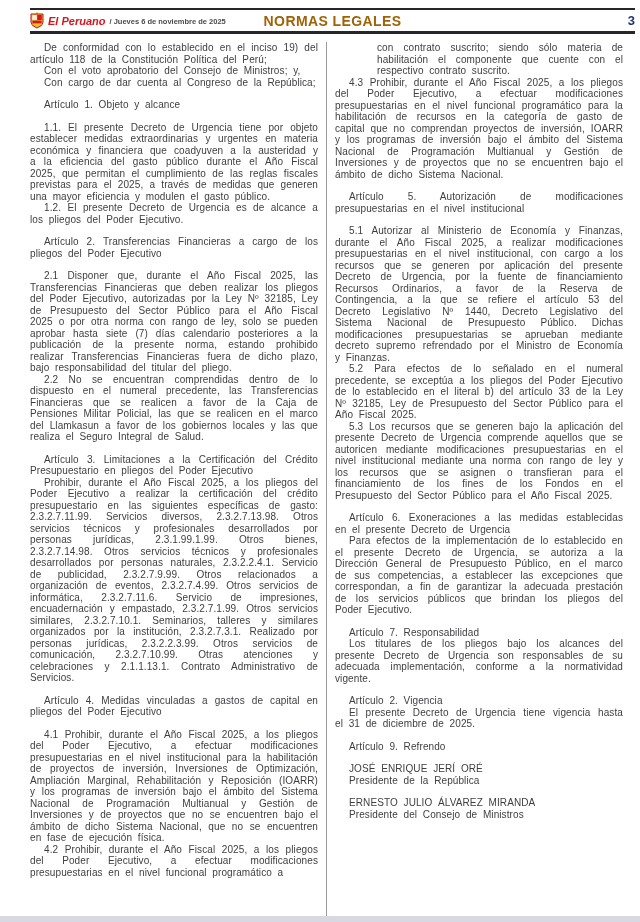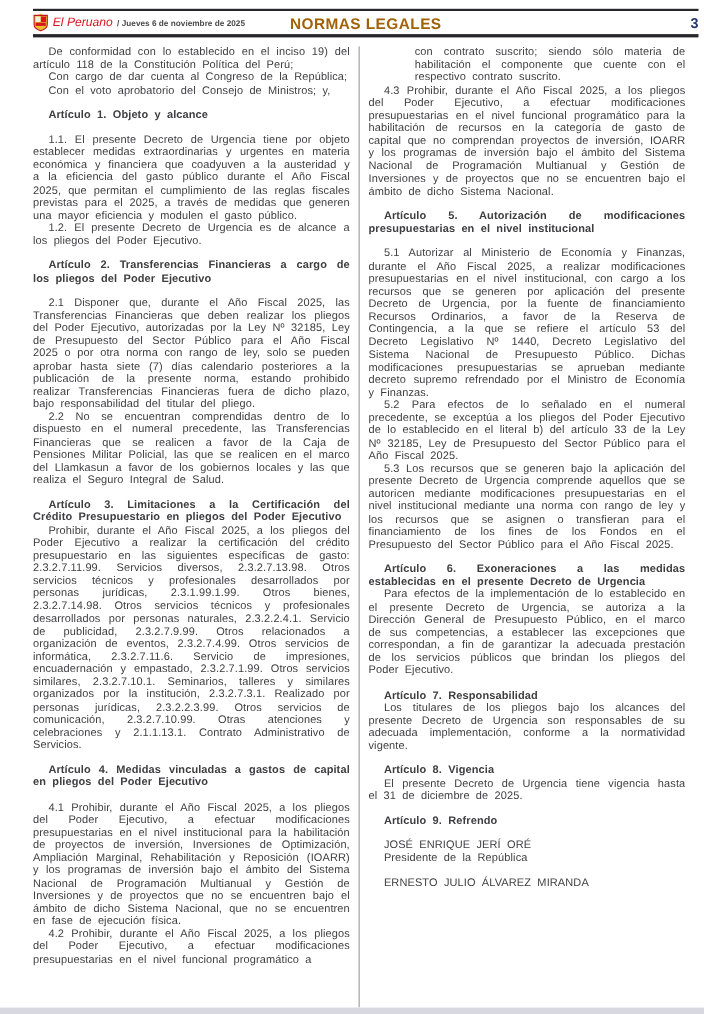--- a/index.html
+++ b/index.html
@@ -11,38 +11,38 @@
     overflow: hidden;
   }
   .page { position: relative; width: 640px; height: 922px; background: #ffffff; overflow: hidden; }
 
   .top-rule { position: absolute; left: 30px; right: 5px; top: 8px; height: 2px; background: #27272b; }
   .header-rule { position: absolute; left: 30px; right: 5px; top: 31px; height: 3px; background: #27272b; }
 
   .header { position: absolute; left: 30px; right: 5px; top: 10px; height: 21px; display: flex; align-items: center; }
   .header-left { flex: 1; display: flex; align-items: center; gap: 4px; min-width: 0; }
   .logo { display: inline-flex; width: 14px; height: 17px; flex: 0 0 auto; }
-  .brand { color: #d8151d; font-weight: normal; font-style: italic; font-size: 11px; white-space: nowrap; }
+  .brand { color: #d8151d; font-weight: bold; font-style: italic; font-size: 11px; white-space: nowrap; }
   .date { color: #4a4a4e; font-weight: bold; font-size: 7.5px; white-space: nowrap; padding-top: 1px; }
   .section-title { color: #a16207; font-weight: bold; font-size: 14px; letter-spacing: 0.4px; white-space: nowrap; }
   .page-num { flex: 1; text-align: right; color: #23356d; font-weight: bold; font-size: 13px; }
 
   .columns { position: absolute; left: 30px; top: 42px; width: 593px; height: 874px; display: flex; overflow: hidden; }
   .col {
     width: 288px; flex: 0 0 288px;
     color: #3e3e41;
     font-size: 10px; line-height: 11.5px;
     text-align: justify;
     word-spacing: 2.8px; letter-spacing: 0.1px;
   }
   .divider { flex: 0 0 1px; width: 1px; background: #9b9b9f; margin: 0 8px; }
 
   p { margin: 0; text-indent: 14px; }
   p.flush { text-indent: 0; margin-left: 42px; }
-  .heading { font-weight: bold; }
+  .heading { font-weight: normal; }
   .mt { margin-top: 11px; }
   .sig-name { text-indent: 14px; }
   .sig-role { text-indent: 14px; }
 
   .bottom-strip { position: absolute; left: 0; right: 0; bottom: 0; height: 6px; background: #d7d8e0; }
 </style>
 </head>
 <body>
 
 <div class="page">
@@ -67,22 +67,22 @@
     <div class="section-title">NORMAS LEGALES</div>
     <div class="page-num">3</div>
   </div>
 
   <div class="header-rule"></div>
 
   <div class="columns">
 
     <div class="col">
       <p>De conformidad con lo establecido en el inciso 19) del artículo 118 de la Constitución Política del Perú;</p>
+      <p>Con el voto aprobatorio del Consejo de Ministros; y,</p>
       <p>Con cargo de dar cuenta al Congreso de la República;</p>
-      <p>Con el voto aprobatorio del Consejo de Ministros; y,</p>
       <p class="heading mt">Artículo 1. Objeto y alcance</p>
       <p class="mt">1.1. El presente Decreto de Urgencia tiene por objeto establecer medidas extraordinarias y urgentes en materia económica y financiera que coadyuven a la austeridad y a la eficiencia del gasto público durante el Año Fiscal 2025, que permitan el cumplimiento de las reglas fiscales previstas para el 2025, a través de medidas que generen una mayor eficiencia y modulen el gasto público.</p>
       <p>1.2. El presente Decreto de Urgencia es de alcance a los pliegos del Poder Ejecutivo.</p>
       <p class="heading mt">Artículo 2. Transferencias Financieras a cargo de los pliegos del Poder Ejecutivo</p>
       <p class="mt">2.1 Disponer que, durante el Año Fiscal 2025, las Transferencias Financieras que deben realizar los pliegos del Poder Ejecutivo, autorizadas por la Ley Nº 32185, Ley de Presupuesto del Sector Público para el Año Fiscal 2025 o por otra norma con rango de ley, solo se pueden aprobar hasta siete (7) días calendario posteriores a la publicación de la presente norma, estando prohibido realizar Transferencias Financieras fuera de dicho plazo, bajo responsabilidad del titular del pliego.</p>
       <p>2.2 No se encuentran comprendidas dentro de lo dispuesto en el numeral precedente, las Transferencias Financieras que se realicen a favor de la Caja de Pensiones Militar Policial, las que se realicen en el marco del Llamkasun a favor de los gobiernos locales y las que realiza el Seguro Integral de Salud.</p>
       <p class="heading mt">Artículo 3. Limitaciones a la Certificación del Crédito Presupuestario en pliegos del Poder Ejecutivo</p>
       <p>Prohibir, durante el Año Fiscal 2025, a los pliegos del Poder Ejecutivo a realizar la certificación del crédito presupuestario en las siguientes específicas de gasto: 2.3.2.7.11.99. Servicios diversos, 2.3.2.7.13.98. Otros servicios técnicos y profesionales desarrollados por personas jurídicas, 2.3.1.99.1.99. Otros bienes, 2.3.2.7.14.98. Otros servicios técnicos y profesionales desarrollados por personas naturales, 2.3.2.2.4.1. Servicio de publicidad, 2.3.2.7.9.99. Otros relacionados a organización de eventos, 2.3.2.7.4.99. Otros servicios de informática, 2.3.2.7.11.6. Servicio de impresiones, encuadernación y empastado, 2.3.2.7.1.99. Otros servicios similares, 2.3.2.7.10.1. Seminarios, talleres y similares organizados por la institución, 2.3.2.7.3.1. Realizado por personas jurídicas, 2.3.2.2.3.99. Otros servicios de comunicación, 2.3.2.7.10.99. Otras atenciones y celebraciones y 2.1.1.13.1. Contrato Administrativo de Servicios.</p>
       <p class="heading mt">Artículo 4. Medidas vinculadas a gastos de capital en pliegos del Poder Ejecutivo</p>
       <p class="mt">4.1 Prohibir, durante el Año Fiscal 2025, a los pliegos del Poder Ejecutivo, a efectuar modificaciones presupuestarias en el nivel institucional para la habilitación de proyectos de inversión, Inversiones de Optimización, Ampliación Marginal, Rehabilitación y Reposición (IOARR) y los programas de inversión bajo el ámbito del Sistema Nacional de Programación Multianual y Gestión de Inversiones y de proyectos que no se encuentren bajo el ámbito de dicho Sistema Nacional, que no se encuentren en fase de ejecución física.</p>
@@ -95,25 +95,26 @@
       <p class="flush">con contrato suscrito; siendo sólo materia de habilitación el componente que cuente con el respectivo contrato suscrito.</p>
       <p>4.3 Prohibir, durante el Año Fiscal 2025, a los pliegos del Poder Ejecutivo, a efectuar modificaciones presupuestarias en el nivel funcional programático para la habilitación de recursos en la categoría de gasto de capital que no comprendan proyectos de inversión, IOARR y los programas de inversión bajo el ámbito del Sistema Nacional de Programación Multianual y Gestión de Inversiones y de proyectos que no se encuentren bajo el ámbito de dicho Sistema Nacional.</p>
       <p class="heading mt">Artículo 5. Autorización de modificaciones presupuestarias en el nivel institucional</p>
       <p class="mt">5.1 Autorizar al Ministerio de Economía y Finanzas, durante el Año Fiscal 2025, a realizar modificaciones presupuestarias en el nivel institucional, con cargo a los recursos que se generen por aplicación del presente Decreto de Urgencia, por la fuente de financiamiento Recursos Ordinarios, a favor de la Reserva de Contingencia, a la que se refiere el artículo 53 del Decreto Legislativo Nº 1440, Decreto Legislativo del Sistema Nacional de Presupuesto Público. Dichas modificaciones presupuestarias se aprueban mediante decreto supremo refrendado por el Ministro de Economía y Finanzas.</p>
       <p>5.2 Para efectos de lo señalado en el numeral precedente, se exceptúa a los pliegos del Poder Ejecutivo de lo establecido en el literal b) del artículo 33 de la Ley Nº 32185, Ley de Presupuesto del Sector Público para el Año Fiscal 2025.</p>
       <p>5.3 Los recursos que se generen bajo la aplicación del presente Decreto de Urgencia comprende aquellos que se autoricen mediante modificaciones presupuestarias en el nivel institucional mediante una norma con rango de ley y los recursos que se asignen o transfieran para el financiamiento de los fines de los Fondos en el Presupuesto del Sector Público para el Año Fiscal 2025.</p>
       <p class="heading mt">Artículo 6. Exoneraciones a las medidas establecidas en el presente Decreto de Urgencia</p>
       <p>Para efectos de la implementación de lo establecido en el presente Decreto de Urgencia, se autoriza a la Dirección General de Presupuesto Público, en el marco de sus competencias, a establecer las excepciones que correspondan, a fin de garantizar la adecuada prestación de los servicios públicos que brindan los pliegos del Poder Ejecutivo.</p>
       <p class="heading mt">Artículo 7. Responsabilidad</p>
       <p>Los titulares de los pliegos bajo los alcances del presente Decreto de Urgencia son responsables de su adecuada implementación, conforme a la normatividad vigente.</p>
-      <p class="heading mt">Artículo 8. Vigencia</p>
+      <p class="heading mt">Artículo 2. Vigencia</p>
       <p>El presente Decreto de Urgencia tiene vigencia hasta el 31 de diciembre de 2025.</p>
       <p class="heading mt">Artículo 9. Refrendo</p>
       <p class="sig-name mt">JOSÉ ENRIQUE JERÍ ORÉ</p>
       <p class="sig-role">Presidente de la República</p>
       <p class="sig-name mt">ERNESTO JULIO ÁLVAREZ MIRANDA</p>
+      <p class="sig-role">Presidente del Consejo de Ministros</p>
     </div>
 
   </div>
 
   <div class="bottom-strip"></div>
 
 </div>
 
 </body></html>

